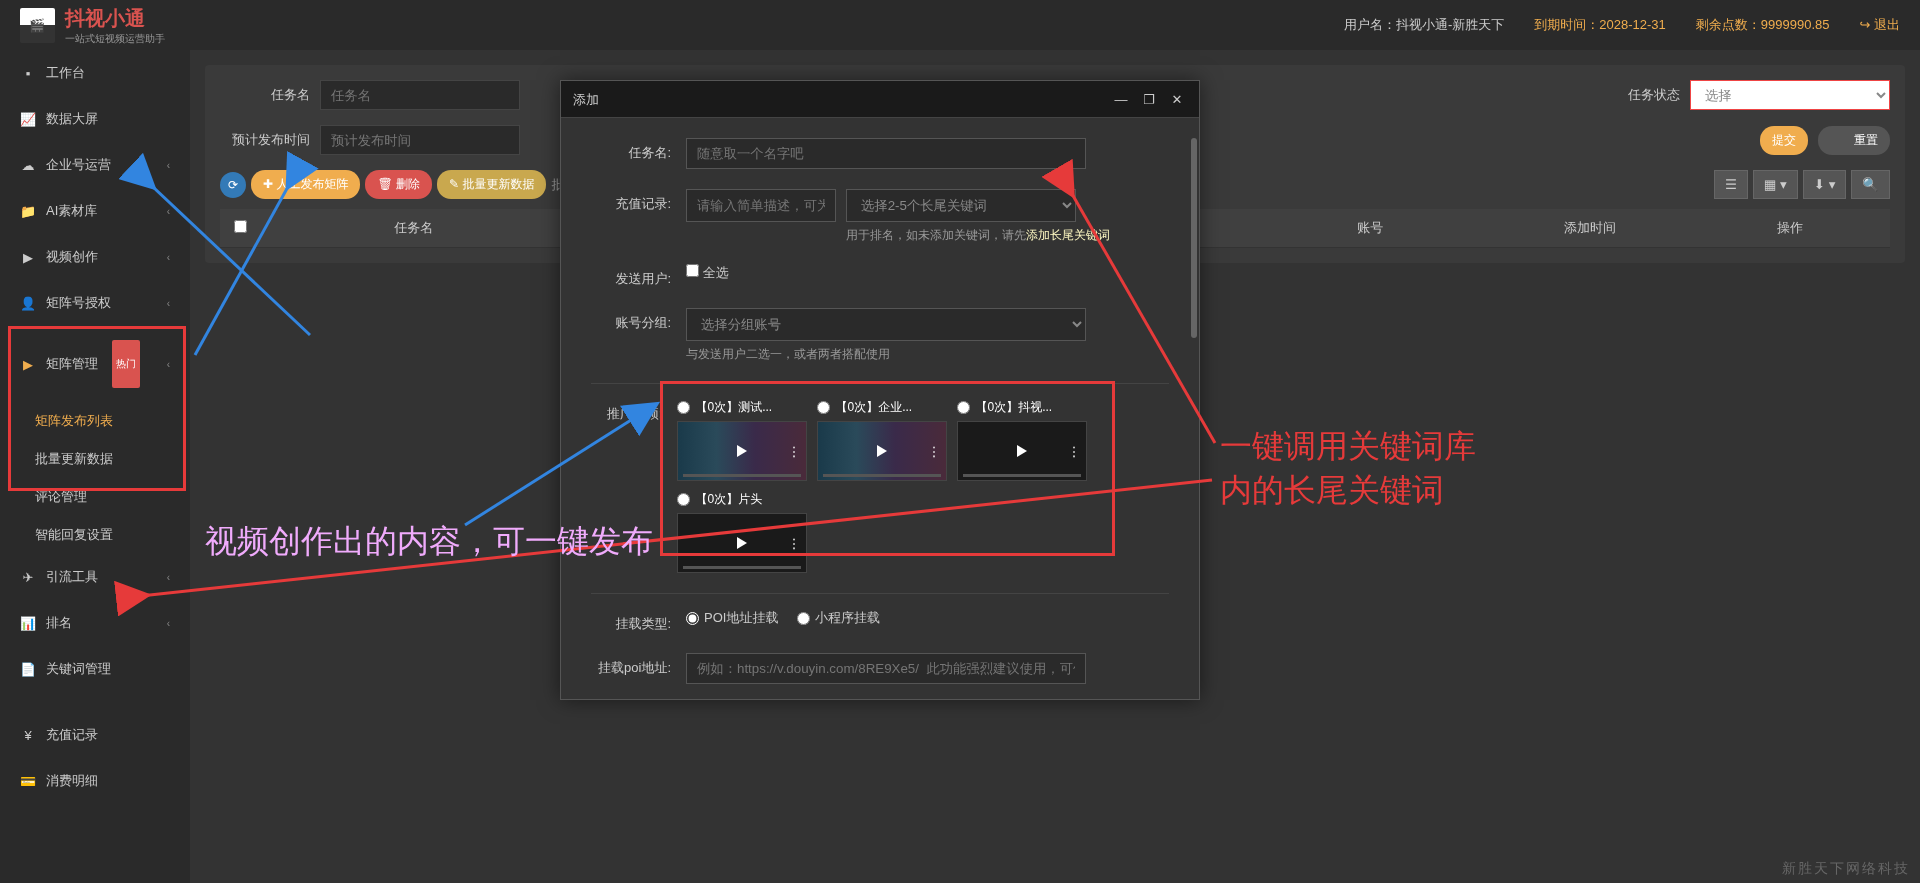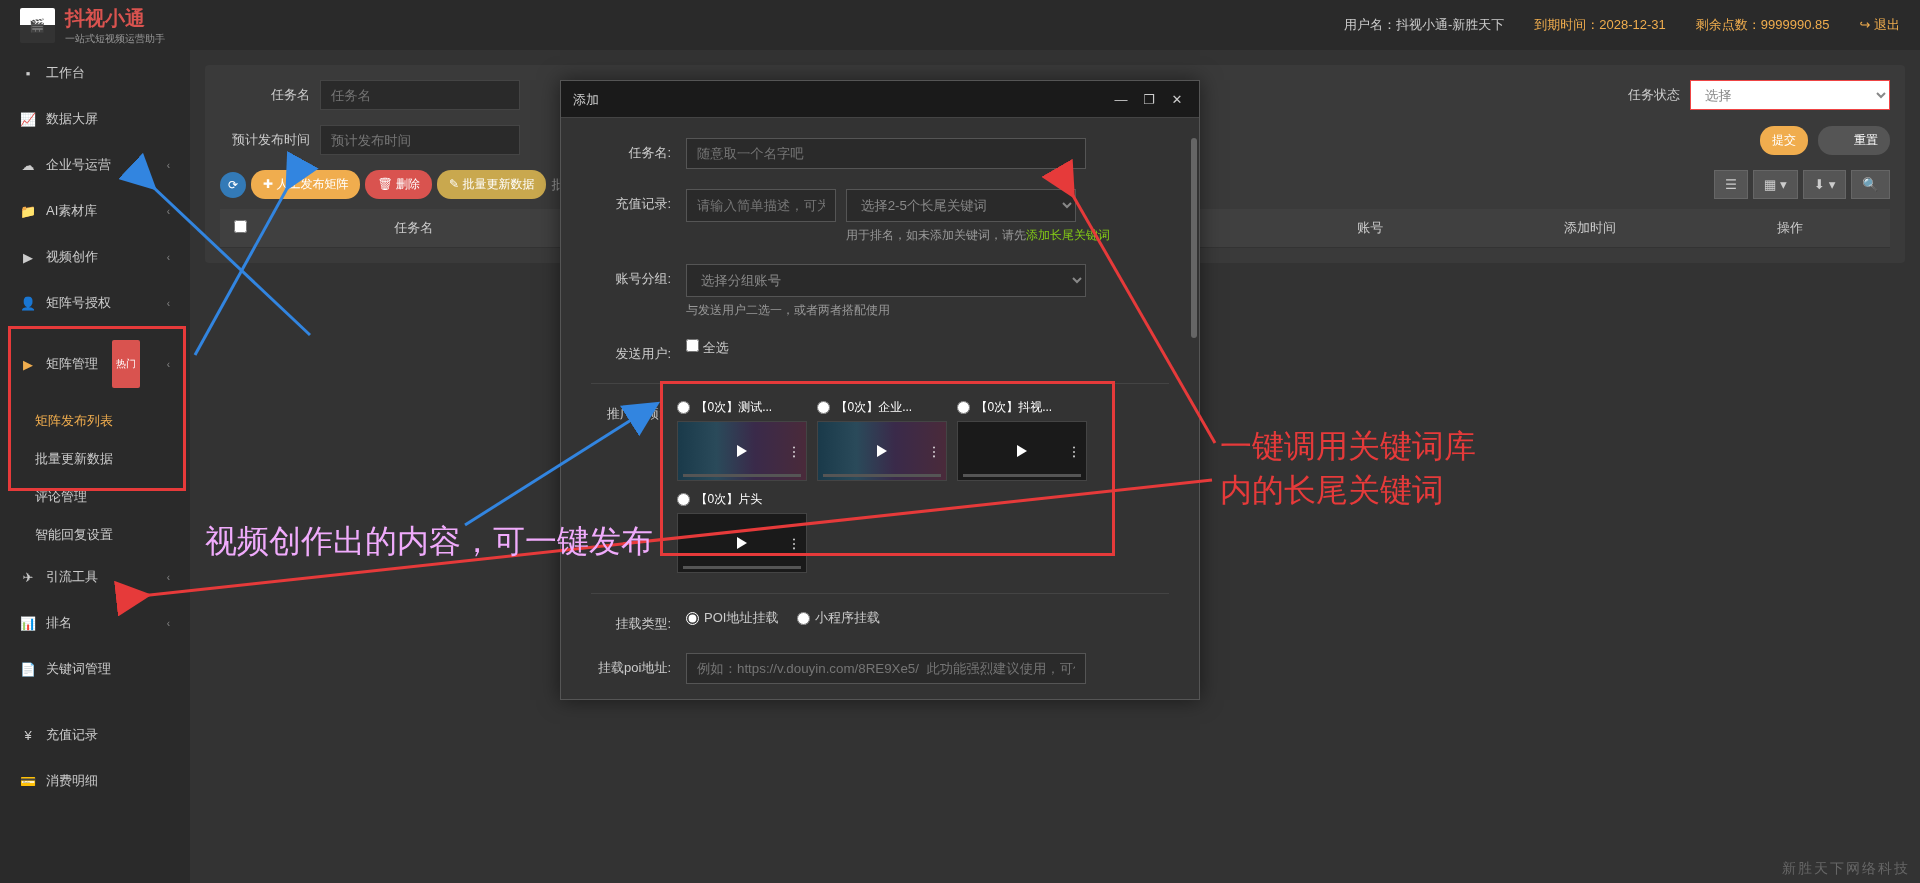--- a/index.html
+++ b/index.html
@@ -61,21 +61,21 @@
 .modal-ctrl { width: 20px; height: 20px; cursor: pointer; color: #ccc; display: flex; align-items: center; justify-content: center; }
 .modal-body { padding: 20px 30px; height: calc(100% - 40px); overflow-y: auto; position: relative; }
 .modal-scrollbar { position: absolute; right: 2px; top: 20px; width: 6px; height: 200px; background: #666; border-radius: 3px; }
 
 .form-row { display: flex; align-items: flex-start; gap: 15px; margin-bottom: 20px; }
 .form-label { width: 80px; text-align: right; color: #ccc; padding-top: 6px; }
 .form-input { background: #2a2a2a; border: 1px solid #555; color: #888; padding: 7px 10px; width: 400px; }
 .form-input.short { width: 150px; }
 .form-select { background: #2a2a2a; border: 1px solid #555; color: #888; padding: 7px 10px; width: 230px; }
 .form-hint { color: #999; font-size: 12px; margin-top: 5px; }
-.form-hint a { color: #84cc16; text-decoration: none; }
+.form-hint a { color: #fef9c3; text-decoration: none; }
 
 .video-grid { display: flex; flex-wrap: wrap; gap: 10px; }
 .video-item { width: 130px; }
 .video-radio-row { display: flex; align-items: center; gap: 5px; margin-bottom: 5px; color: #fff; font-size: 12px; }
 .video-thumb { width: 130px; height: 60px; background: #1a1a1a; display: flex; align-items: center; justify-content: center; position: relative; border: 1px solid #444; }
 .play-icon { width: 0; height: 0; border-left: 10px solid #fff; border-top: 6px solid transparent; border-bottom: 6px solid transparent; }
 .video-dots { position: absolute; right: 8px; top: 50%; transform: translateY(-50%); color: #fff; letter-spacing: -2px; }
 .video-bar { position: absolute; bottom: 3px; left: 5px; right: 5px; height: 3px; background: #555; }
 .colorful-thumb { background: linear-gradient(90deg, #1a3a4a 0%, #2a4a5a 30%, #3a2a4a 60%, #4a2a3a 100%); }
 
@@ -252,30 +252,30 @@
       <div>
         <div style="display:flex;gap:10px">
           <input class="form-input short" placeholder="请输入简单描述，可为空" style="">
           <select class="form-select"><option>选择2-5个长尾关键词</option></select>
         </div>
         <div class="form-hint" style="margin-left:160px"><span>用于排名，如未添加关键词，请先</span><a>添加长尾关键词</a></div>
       </div>
     </div>
 
     <div class="form-row">
+      <span class="form-label">发送用户:</span>
+      <label><input type="checkbox" style=""> <span>全选</span></label>
+    </div>
+
+    <div class="form-row">
       <span class="form-label">账号分组:</span>
       <div>
         <select class="form-input" style="width:400px"><option>选择分组账号</option></select>
         <div class="form-hint">与发送用户二选一，或者两者搭配使用</div>
       </div>
-    </div>
-
-    <div class="form-row">
-      <span class="form-label">发送用户:</span>
-      <label><input type="checkbox" style=""> <span>全选</span></label>
     </div>
 
     <hr class="hr">
 
     <div class="form-row">
       <span class="form-label">推广视频:</span>
       <div class="video-grid">
         <div class="video-item">
           <div class="video-radio-row">
               <input type="radio" name="pv" style="">

